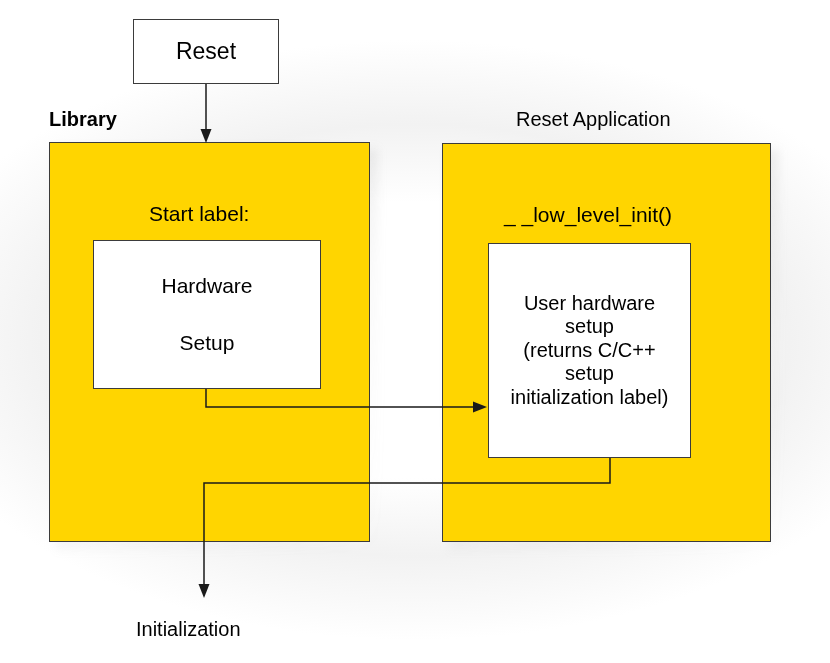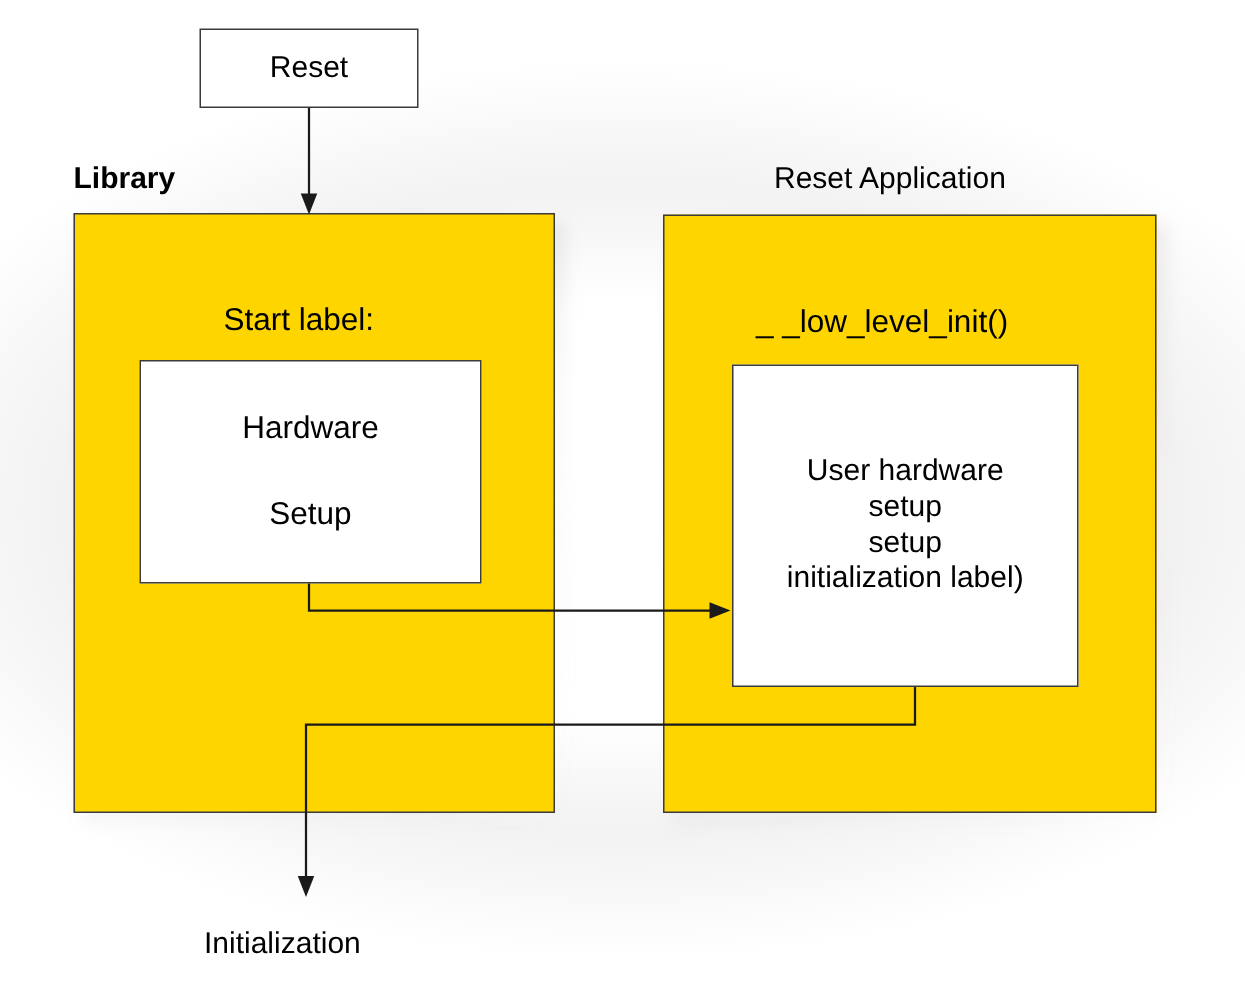--- a/index.html
+++ b/index.html
@@ -56,22 +56,22 @@
     background: rgba(90, 75, 0, 0.33);
     filter: blur(5px);
     z-index: 1;
   }
 
   
   #reset-box {
     left: 133px;
     top: 19px;
     width: 146px;
-    height: 53px;
-    font-size: 20px;
+    height: 65px;
+    font-size: 23px;
     z-index: 6;
   }
 
   #library-panel {
     left: 49px;
     top: 142px;
     width: 321px;
     height: 400px;
     z-index: 2;
   }
@@ -130,21 +130,21 @@
   #hardware-setup-shadow {
     left: 100px;
     top: 247px;
     width: 229px;
     height: 150px;
   }
 
   #user-hardware-box {
     left: 488px;
     top: 243px;
-    width: 231px;
+    width: 203px;
     height: 215px;
     font-size: 20px;
     z-index: 4;
     flex-direction: column;
   }
   #user-hardware-shadow {
     left: 495px;
     top: 250px;
     width: 232px;
     height: 216px;
@@ -200,20 +200,21 @@
   <div class="box-shadow-soft" id="hardware-setup-shadow"></div>
   <div class="node" id="hardware-setup-box">
     <span class="box-line">Hardware</span>
     <span class="box-line">Setup</span>
   </div>
 
   <div class="box-shadow-soft" id="user-hardware-shadow"></div>
   <div class="node" id="user-hardware-box">
     <span class="box-line">User hardware</span>
     <span class="box-line">setup</span>
+    <span class="box-line">(returns  C/C++</span>
     <span class="box-line">setup</span>
     <span class="box-line">initialization label)</span>
   </div>
 
   <div id="init-caption">Initialization</div>
 
   <svg id="connectors" viewBox="0 0 830 663">
 
     <g>
       <path class="edge" d="M 206 72 L 206 133"></path>

